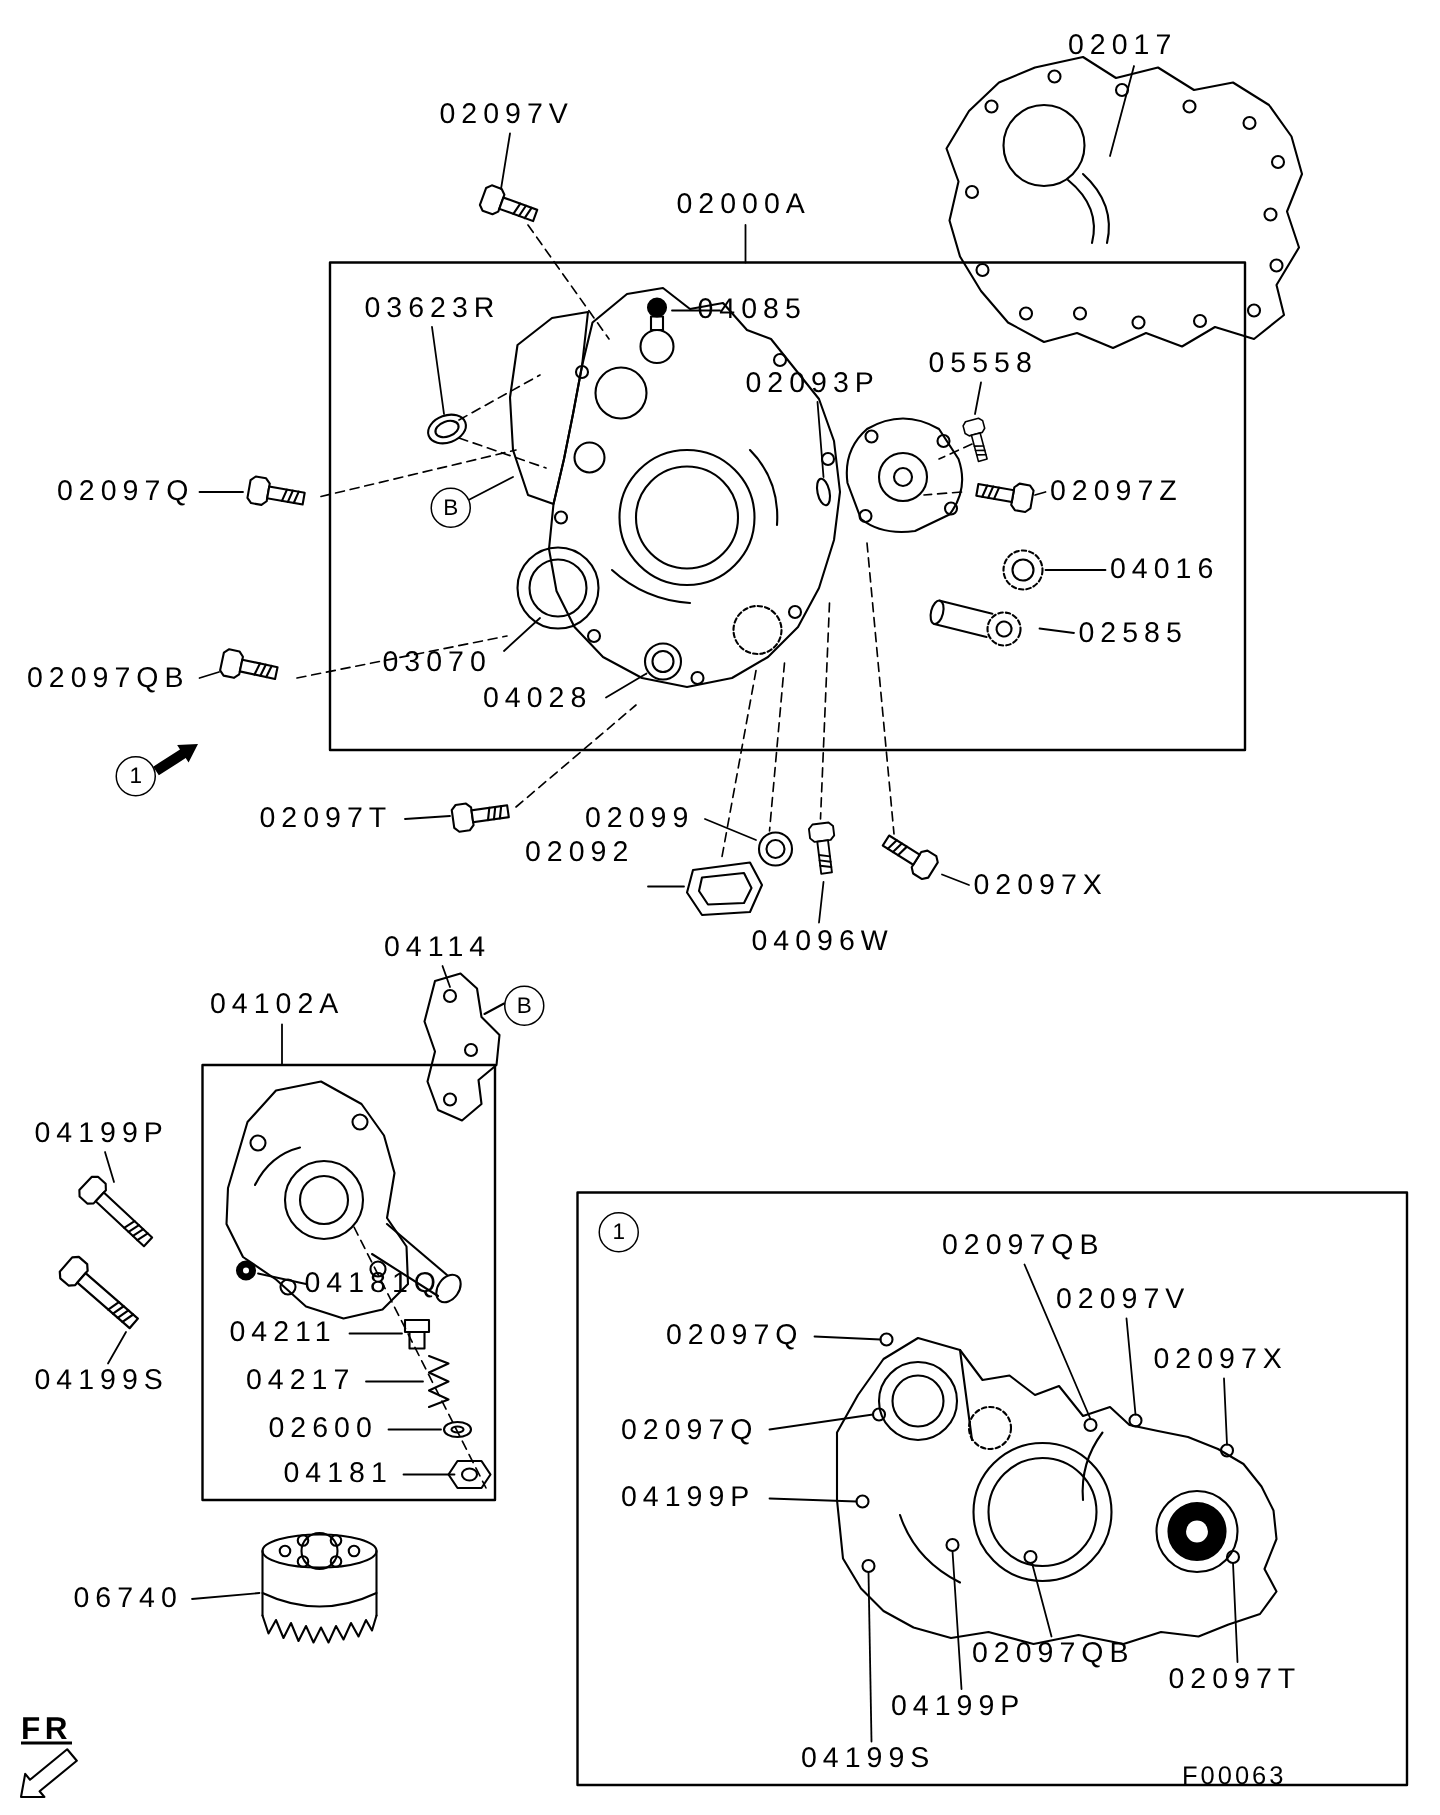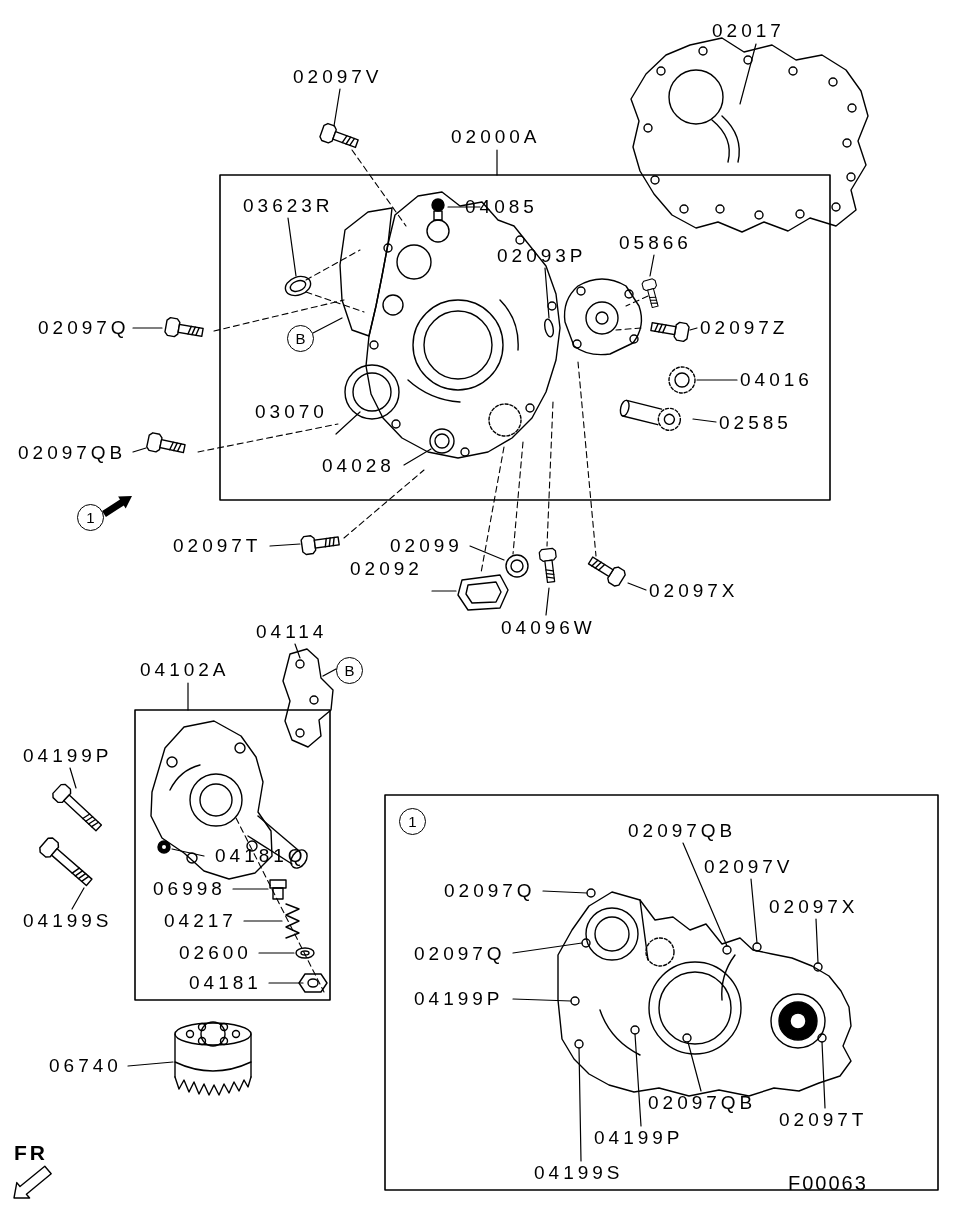--- a/index.html
+++ b/index.html
@@ -7,22 +7,22 @@
   body {
     width:960px; height:1210px; position:relative; overflow:hidden;
     font-family:"Liberation Sans", sans-serif; color:#000;
   }
   .canvas { position:absolute; left:0; top:0; width:960px; height:1036px; }
   svg.art { position:absolute; left:0; top:0; }
   .lbl {
     position:absolute; font-size:19px; line-height:19px; letter-spacing:4px;
     white-space:nowrap; color:#000;
   }
-  .lbl.small { font-size:20px; line-height:15px; letter-spacing:2px; }
-  .lbl.fr { font-size:21px; line-height:21px; font-weight:bold; letter-spacing:3px; }
+  .lbl.small { font-size:17px; line-height:15px; letter-spacing:2px; }
+  .lbl.fr { font-size:21px; line-height:21px; font-weight:bold; letter-spacing:3px;text-decoration:underline; }
   .callout {
     position:absolute; width:27px; height:27px; border:1.7px solid #000;
     border-radius:50%; display:flex; align-items:center; justify-content:center;
     font-size:15px; background:#fff;
   }
 </style>
 </head>
 <body>
 
 <div class="canvas">
@@ -303,39 +303,39 @@
     </g>
   </g>
 </svg>
 
 <div class="lbl" style="left:712px;top:21px">02017</div>
 <div class="lbl" style="left:293px;top:67px">02097V</div>
 <div class="lbl" style="left:451px;top:127px">02000A</div>
 <div class="lbl" style="left:243px;top:196px">03623R</div>
 <div class="lbl" style="left:465px;top:197px">04085</div>
 <div class="lbl" style="left:497px;top:246px">02093P</div>
-<div class="lbl" style="left:619px;top:233px">05866</div>
+<div class="lbl" style="left:619px;top:233px">05558</div>
 <div class="lbl" style="left:38px;top:318px">02097Q</div>
 <div class="lbl" style="left:700px;top:318px">02097Z</div>
 <div class="lbl" style="left:740px;top:370px">04016</div>
 <div class="lbl" style="left:719px;top:413px">02585</div>
-<div class="lbl" style="left:255px;top:402px">03070</div>
+<div class="lbl" style="left:255px;top:432px">03070</div>
 <div class="lbl" style="left:322px;top:456px">04028</div>
 <div class="lbl" style="left:18px;top:443px">02097QB</div>
 <div class="lbl" style="left:173px;top:536px">02097T</div>
 <div class="lbl" style="left:390px;top:536px">02099</div>
 <div class="lbl" style="left:350px;top:559px">02092</div>
 <div class="lbl" style="left:501px;top:618px">04096W</div>
 <div class="lbl" style="left:649px;top:581px">02097X</div>
 
 <div class="lbl" style="left:256px;top:622px">04114</div>
 <div class="lbl" style="left:140px;top:660px">04102A</div>
 <div class="lbl" style="left:23px;top:746px">04199P</div>
-<div class="lbl" style="left:215px;top:846px">04181Q</div>
-<div class="lbl" style="left:153px;top:879px">06998</div>
+<div class="lbl" style="left:203px;top:846px">04181Q</div>
+<div class="lbl" style="left:153px;top:879px">04211</div>
 <div class="lbl" style="left:164px;top:911px">04217</div>
 <div class="lbl" style="left:179px;top:943px">02600</div>
 <div class="lbl" style="left:189px;top:973px">04181</div>
 <div class="lbl" style="left:23px;top:911px">04199S</div>
 <div class="lbl" style="left:49px;top:1056px">06740</div>
 
 <div class="lbl" style="left:628px;top:821px">02097QB</div>
 <div class="lbl" style="left:704px;top:857px">02097V</div>
 <div class="lbl" style="left:769px;top:897px">02097X</div>
 <div class="lbl" style="left:444px;top:881px">02097Q</div>

